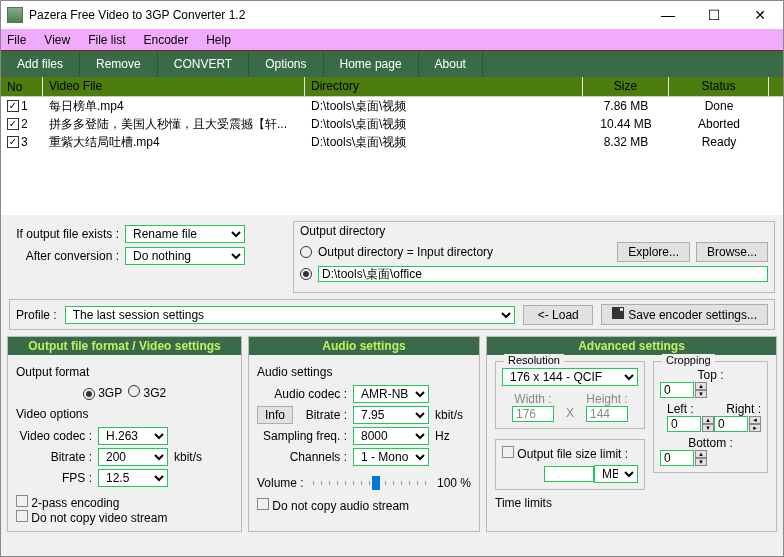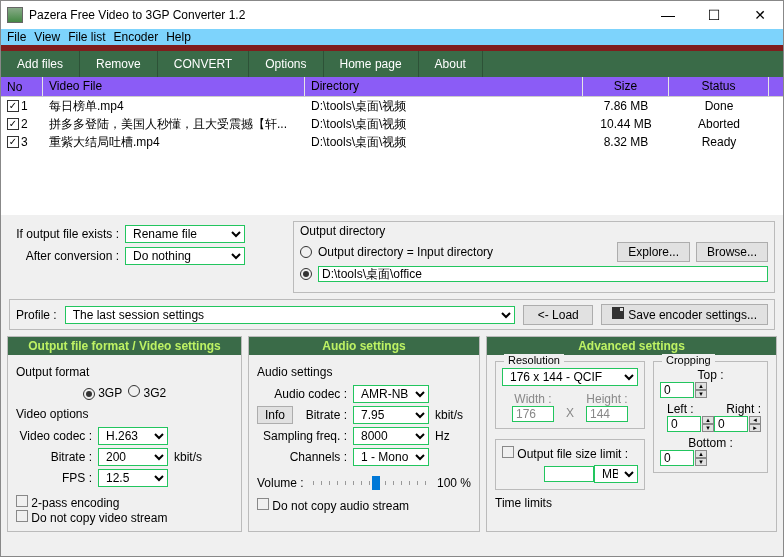--- a/index.html
+++ b/index.html
@@ -1,25 +1,25 @@
 <!DOCTYPE html>
 <html><head>
 <meta charset="utf-8">
 <style>
 * { box-sizing: border-box; margin: 0; padding: 0; font-family: "Segoe UI", Tahoma, sans-serif; font-size: 12px; }
 body { background: #f0f0f0; width: 784px; height: 557px; overflow: hidden; border: 1px solid #888; }
 .titlebar { height: 28px; background: #fff; display: flex; align-items: center; padding-left: 6px; }
 .titlebar .icon { width: 16px; height: 16px; margin-right: 6px; background: linear-gradient(#8a8,#484); border:1px solid #666; }
 .titlebar .title { flex: 1; font-size: 12px; }
 .winbtn { width: 46px; height: 28px; display: flex; align-items: center; justify-content: center; font-size: 14px; }
-.menubar { height: 22px; background: #7dd3fc; display: flex; align-items: center; padding-left: 6px; gap: 8px; border-bottom: 6px solid #7f1d1d;}
+.menubar { height: 22px; background: #f0abfc; display: flex; align-items: center; padding-left: 6px; gap: 18px; border-bottom: 1px solid #7f1d1d;}
 .menubar span { font-size: 12px; }
 .toolbar { height: 26px; background: #3a6b48; display: flex; align-items: stretch; }
 .toolbar .btn { padding: 0 16px; color: #fff; display: flex; align-items: center; border-right: 1px solid #2d5237; font-size: 12px; }
-.listhdr { height: 20px; background: #8b5cf6; display: flex; border-bottom: 1px solid #ccc; }
+.listhdr { height: 20px; background: #4d7c0f; display: flex; border-bottom: 1px solid #ccc; }
 .listhdr div { border-right: 1px solid #e5e5e5; padding: 2px 6px; font-size: 12px; }
 .listbody { height: 118px; background: #fff; overflow: auto; }
 .row { display: flex; height: 18px; align-items: center; }
 .row > div { padding: 0 6px; font-size: 12px; white-space: nowrap; overflow: hidden; text-overflow: ellipsis; }
 .col-no { width: 42px; display:flex; align-items:center; gap:2px;}
 .col-file { width: 262px; }
 .col-dir { width: 278px; }
 .col-size { width: 86px; text-align: center; }
 .col-status { width: 100px; text-align: center; }
 .chk { width: 12px; height: 12px; border: 1px solid #333; display: inline-flex; align-items:center; justify-content:center; font-size:10px; line-height:1;}

